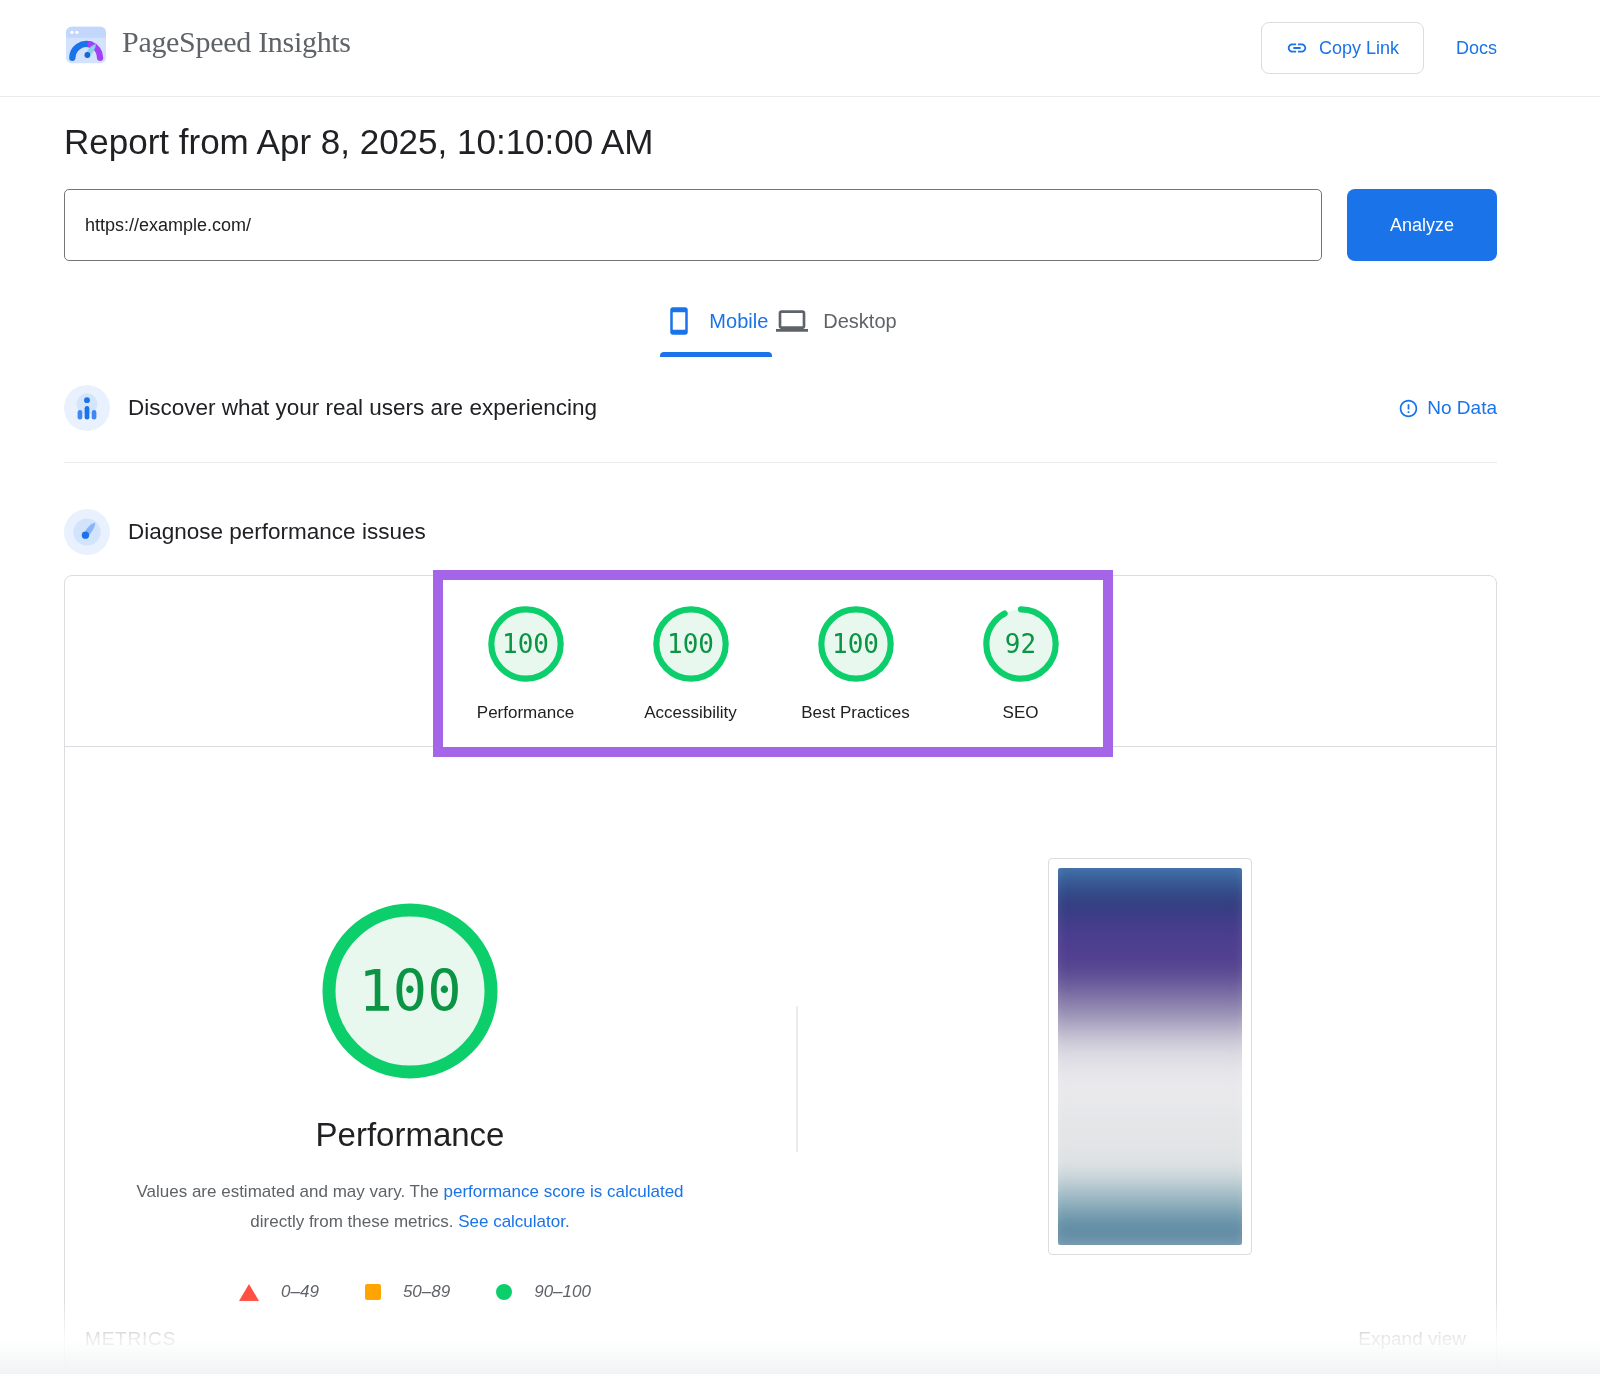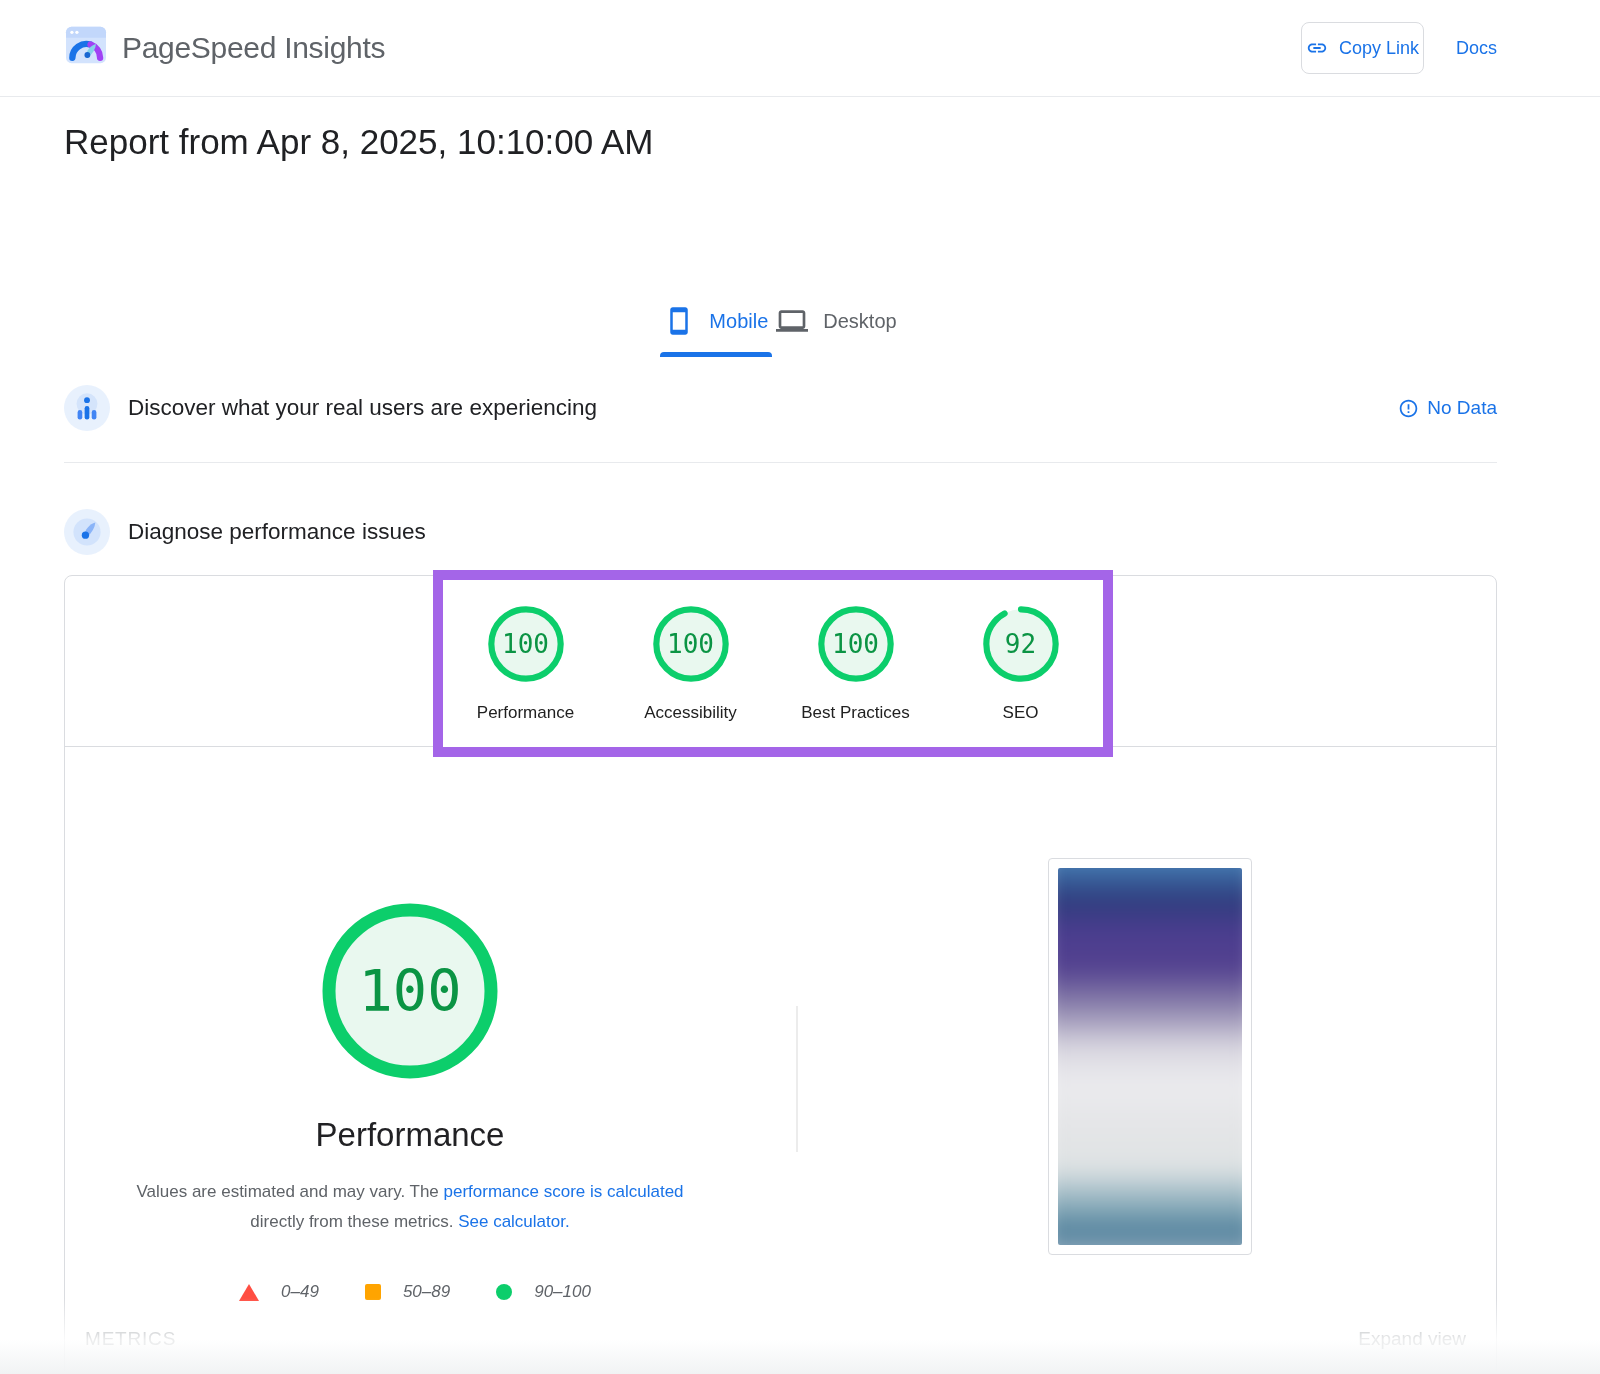--- a/index.html
+++ b/index.html
@@ -13,23 +13,23 @@
     --text-primary:#202124;
     --text-secondary:#5f6368;
     --border:#dadce0;
   }
   *{margin:0;padding:0;box-sizing:border-box;}
   body{background:#fff;font-family:"Liberation Sans",sans-serif;}
   .page{position:relative;width:1600px;height:1374px;background:#fff;overflow:hidden;}
 
   
   .header{position:absolute;top:0;left:0;width:1600px;height:97px;border-bottom:1px solid #e8eaed;background:#fff;}
-  .logo-group{position:absolute;left:64px;top:25px;display:flex;align-items:flex-end;gap:14px;}
+  .logo-group{position:absolute;left:64px;top:25px;display:flex;align-items:flex-start;gap:14px;font-family:Liberation Serif, serif;}
   .app-title{font-size:30px;color:var(--text-secondary,#5f6368);letter-spacing:-0.3px;}
-  .copy-link-btn{position:absolute;right:176px;top:22px;height:52px;padding:0 4px;border:1px solid var(--border,#dadce0);border-radius:8px;background:#fff;display:flex;align-items:center;gap:11px;color:var(--accent-blue,#1a73e8);font-size:18px;font-weight:500;cursor:pointer;text-align:center;}
+  .copy-link-btn{position:absolute;right:176px;top:22px;height:52px;padding:0 24px;border:1px solid var(--border,#dadce0);border-radius:8px;background:#fff;display:flex;align-items:center;gap:11px;color:var(--accent-blue,#1a73e8);font-size:18px;font-weight:500;cursor:pointer;text-align:center;}
   .docs-link{position:absolute;right:103px;top:22px;height:52px;display:flex;align-items:center;color:var(--accent-blue,#1a73e8);font-size:18px;font-weight:500;cursor:pointer;}
 
   
   .report-title{position:absolute;left:64px;top:122px;font-size:35px;font-weight:500;color:var(--text-primary,#202124);}
   .url-row{position:absolute;left:64px;top:189px;width:1433px;height:72px;display:flex;gap:25px;}
   .url-input{flex:1;height:72px;border:1px solid #757575;border-radius:5px;padding:0 20px;font-size:18px;color:var(--text-primary,#202124);font-family:"Liberation Sans",sans-serif;background:#fff;}
   .analyze-btn{width:150px;height:72px;background:var(--accent-blue,#1a73e8);border:none;border-radius:8px;color:#fff;font-size:18px;font-weight:500;cursor:pointer;font-family:"Liberation Sans",sans-serif;}
 
   
   .tabs{position:absolute;left:64px;top:301px;width:1433px;display:flex;justify-content:center;}
@@ -122,20 +122,24 @@
             <path d="M3.9 12c0-1.71 1.39-3.1 3.1-3.1h4V7H7c-2.76 0-5 2.24-5 5s2.24 5 5 5h4v-1.9H7c-1.71 0-3.1-1.39-3.1-3.1zM8 13h8v-2H8v2zm9-6h-4v1.9h4c1.71 0 3.1 1.39 3.1 3.1s-1.39 3.1-3.1 3.1h-4V17h4c2.76 0 5-2.24 5-5s-2.24-5-5-5z"></path>
           </svg>
       </span>
       <span>Copy Link</span>
     </button>
     <a class="docs-link">Docs</a>
   </div>
 
   <h1 class="report-title">Report from Apr 8, 2025, 10:10:00 AM</h1>
 
+  <div class="url-row">
+    <input class="url-input" type="text" value="https://example.com/" style="">
+    <button class="analyze-btn">Analyze</button>
+  </div>
 
   <div class="tabs">
     <div class="tab active">
       <span class="ic">
         <svg width="30" height="30" viewBox="0 0 24 24" fill="currentColor">
             <path d="M17 1.01L7 1c-1.1 0-2 .9-2 2v18c0 1.1.9 2 2 2h10c1.1 0 2-.9 2-2V3c0-1.1-.9-1.99-2-1.99zM17 19H7V5h10v14z"></path>
           </svg>
       </span>
       <span>Mobile</span>
       <span class="tab-underline"></span>

